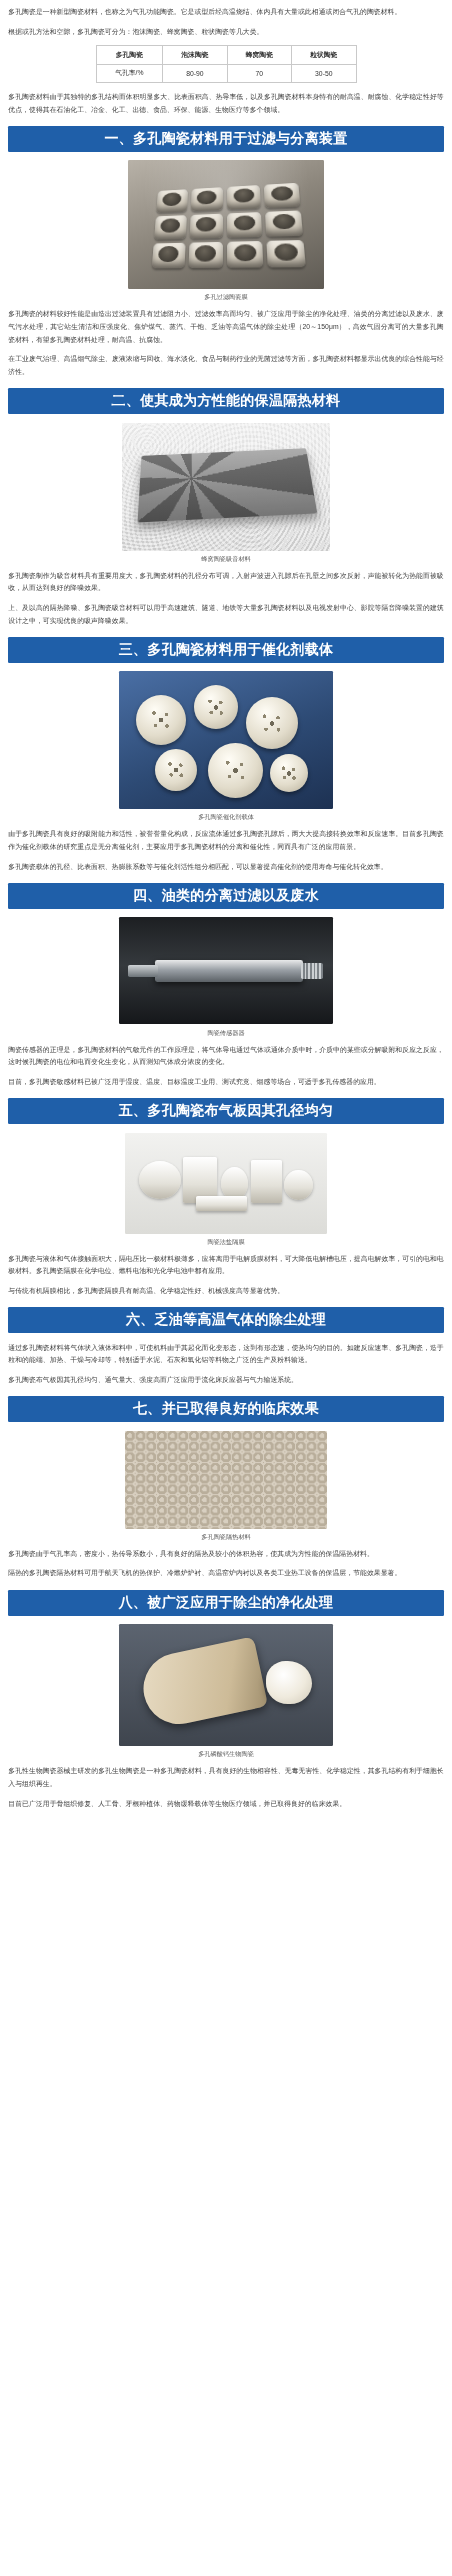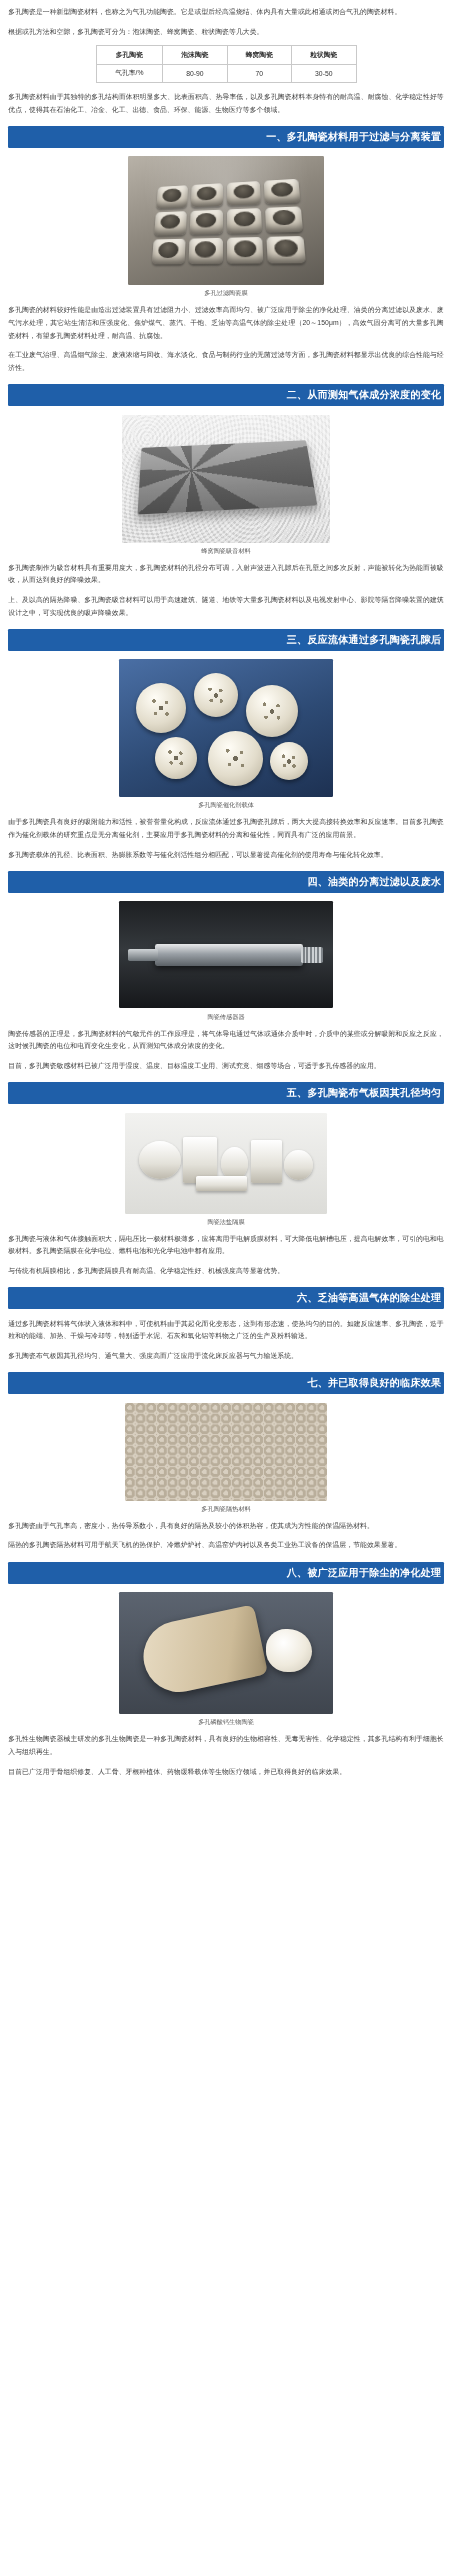--- a/index.html
+++ b/index.html
@@ -36,23 +36,23 @@
     color: #333;
     font-weight: normal;
   }
   table.props thead td {
     font-weight: bold;
     background: #ffffff;
   }
   .section-head {
     background: #1f5fa9;
     color: #ffffff;
-    font-size: 10px;
+    font-size: 14px;
     font-weight: bold;
-    text-align: right;
+    text-align: center;
     padding: 4.2px 2.4px;
     margin: 9.5px 0 8.3px 0;
     letter-spacing: 0.3px;
     border-radius: 1.2px;
   }
   .figure {
     text-align: center;
     margin: 0 0 6px 0;
   }
   .figure .imgbox {
@@ -237,31 +237,31 @@
           <i></i>
           <i></i>
           <i></i>
       </div>
     </div>
     <div class="caption">多孔过滤陶瓷膜</div>
   </div>
   <p class="para">多孔陶瓷的材料较好性能是由造出过滤装置具有过滤阻力小、过滤效率高而均匀、被广泛应用于除尘的净化处理、油类的分离过滤以及废水、废气污水处理，其它站生清洁和压强度化、焦炉煤气、蒸汽、干饱、乏油等高温气体的除尘处理（20～150μm），高效气固分离可的大量多孔陶瓷材料，有望多孔陶瓷材料处理，耐高温、抗腐蚀。</p>
   <p class="para">在工业废气治理、高温烟气除尘、废液浓缩与回收、海水淡化、食品与制药行业的无菌过滤等方面，多孔陶瓷材料都显示出优良的综合性能与经济性。</p>
 
-  <div class="section-head">二、从而测知气体成分浓度的变化</div>
+  <div class="section-head">二、使其成为方性能的保温隔热材料</div>
   <div class="figure">
     <div class="imgbox img-foam">
       <div class="foam-slab"></div>
     </div>
     <div class="caption">蜂窝陶瓷吸音材料</div>
   </div>
   <p class="para">多孔陶瓷制作为吸音材料具有重要用度大，多孔陶瓷材料的孔径分布可调，入射声波进入孔隙后在孔壁之间多次反射，声能被转化为热能而被吸收，从而达到良好的降噪效果。</p>
   <p class="para">上、及以高的隔热降噪、多孔陶瓷吸音材料可以用于高速建筑、隧道、地铁等大量多孔陶瓷材料以及电视发射中心、影院等隔音降噪装置的建筑设计之中，可实现优良的吸声降噪效果。</p>
 
-  <div class="section-head">三、反应流体通过多孔陶瓷孔隙后</div>
+  <div class="section-head">三、多孔陶瓷材料用于催化剂载体</div>
   <div class="figure">
     <div class="imgbox img-catalyst">
       <div class="cat-items">
         <span style="left:16.6px;  top:24px;  width:50px; height:50px;"></span>
         <span style="left:75px; top:14.2px;  width:44px; height:44px;"></span>
         <span style="left:127px; top:26px;  width:52px; height:52px;"></span>
         <span style="left:36px;  top:78px; width:42px; height:42px;"></span>
         <span style="left:89px; top:72px; width:55px; height:55px;"></span>
         <span style="left:151px; top:83px; width:38px; height:38px;"></span>
       </div>

